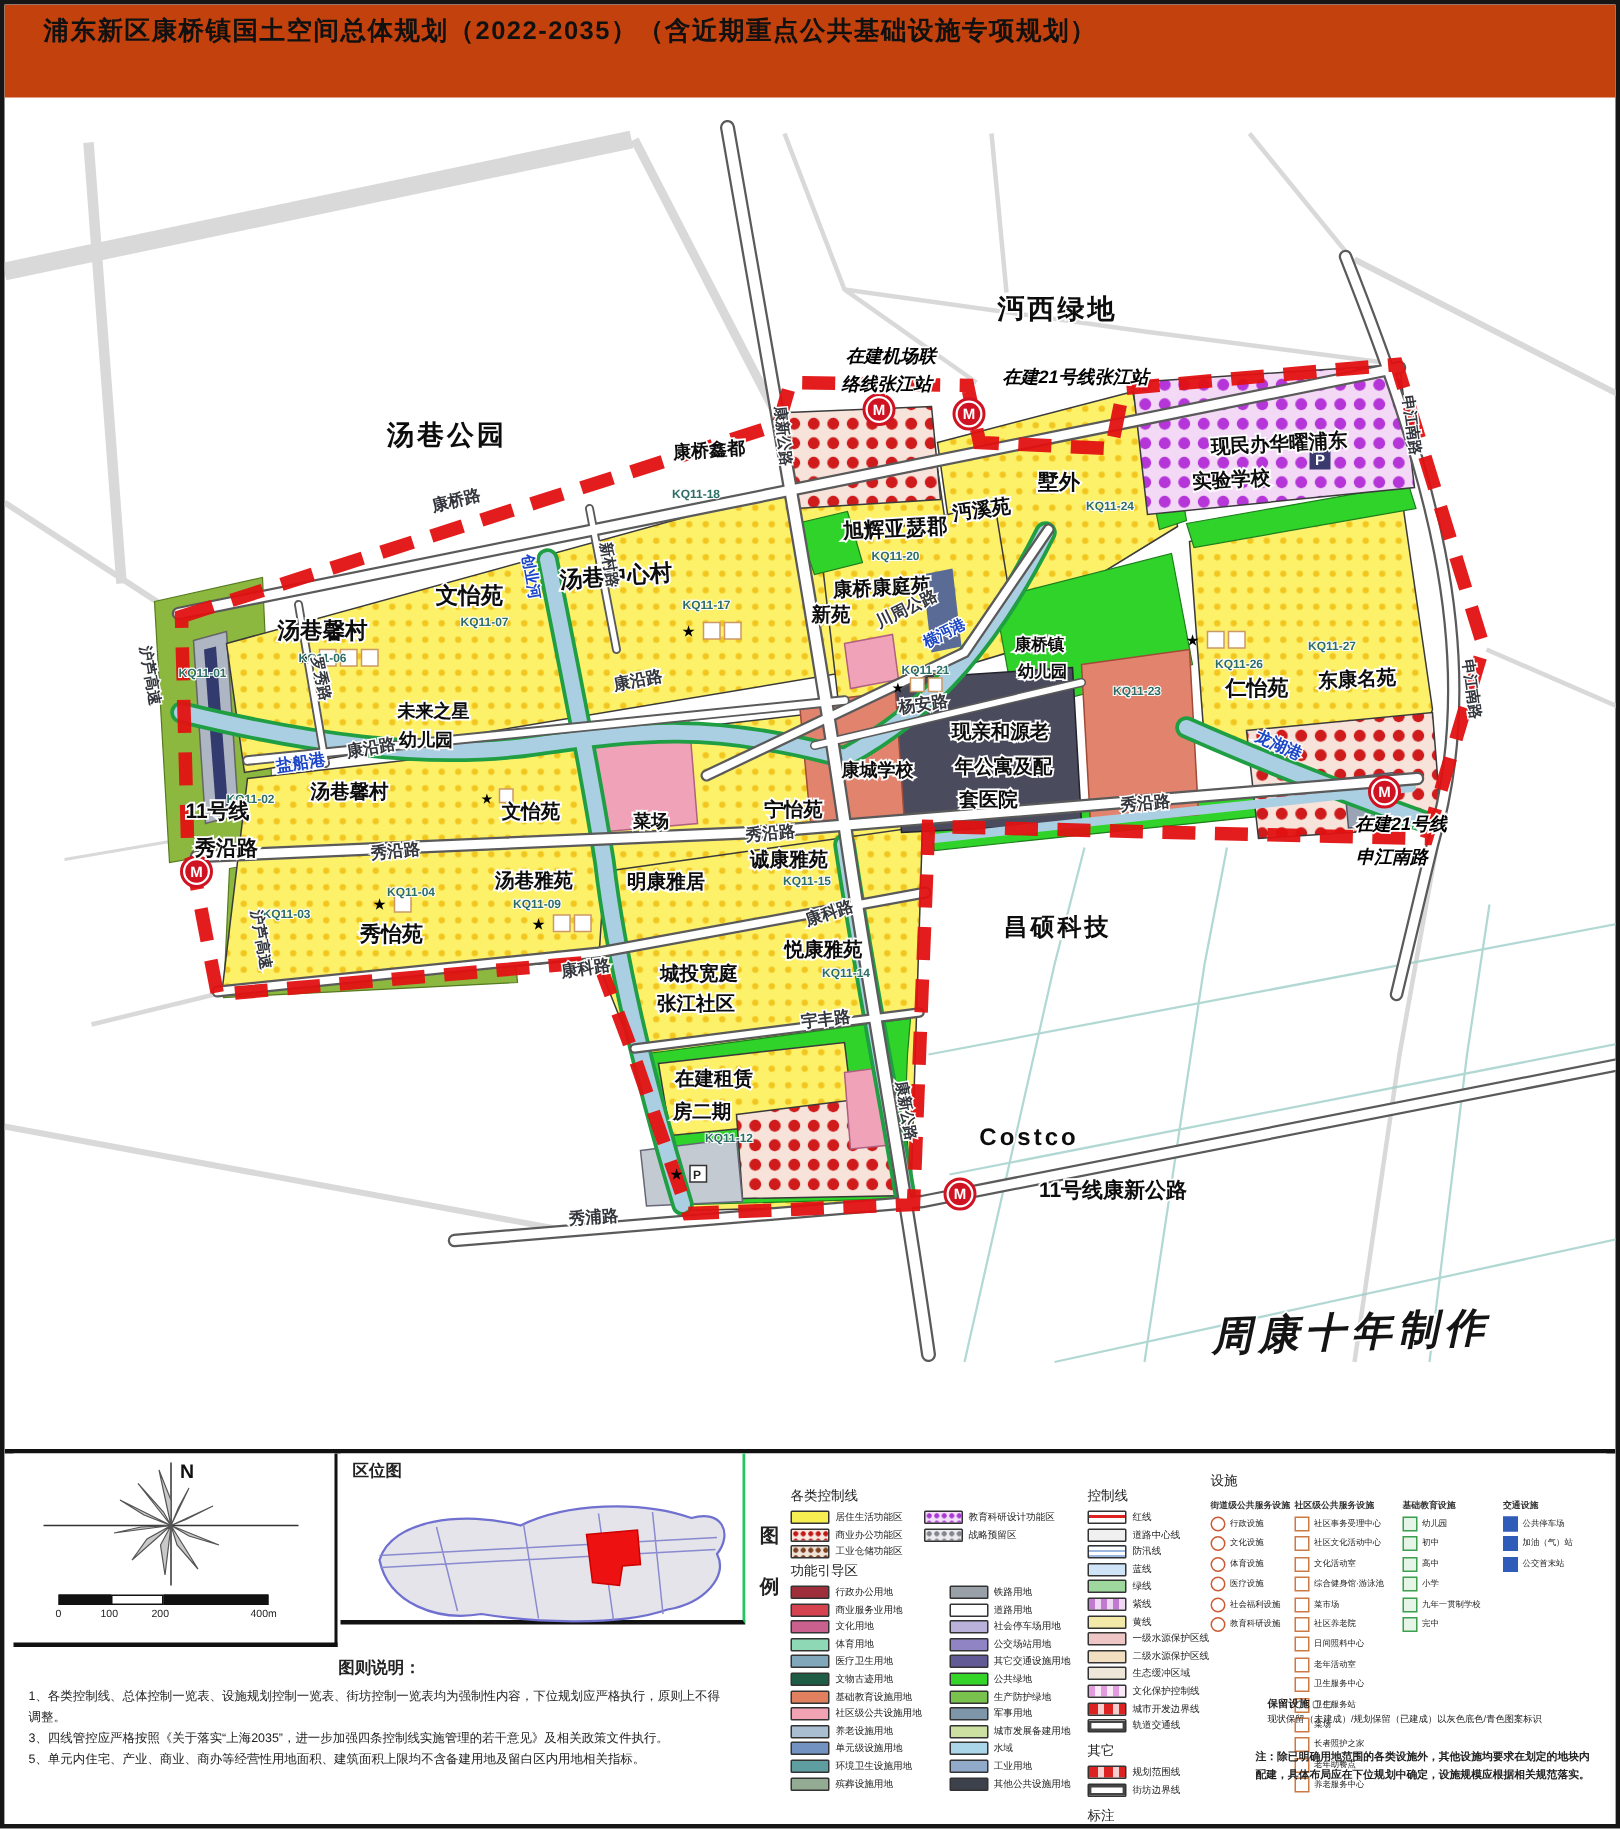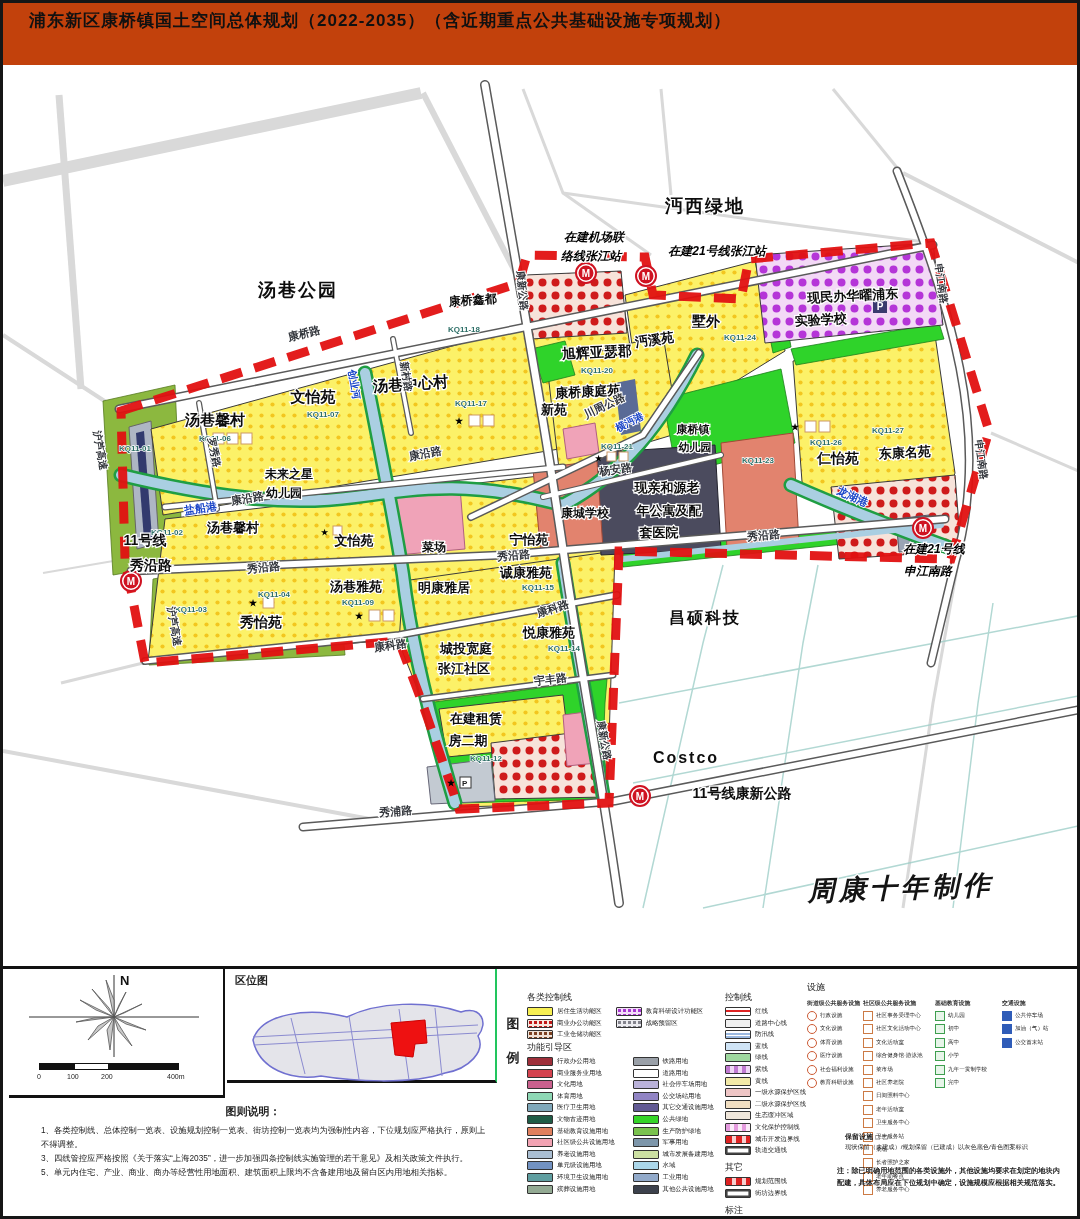--- a/index.html
+++ b/index.html
@@ -26,21 +26,21 @@
   .z-pink{fill:#f0a3b8;stroke:#b06080;}
   
   .bottom{position:absolute;left:0;right:0;top:963px;bottom:0;background:#fff;border-top:3px solid #111;z-index:10;}
   .box{position:absolute;box-sizing:border-box;background:#fff;}
   .compass-box{left:6px;top:0;width:216px;height:129px;border-right:2px solid #111;border-bottom:3px solid #111;}
   .loc-box{left:224px;top:0;width:270px;height:114px;border-right:2px solid #22c55e;border-bottom:3px solid #111;}
   .loc-title{position:absolute;left:8px;top:4px;font-size:11px;font-weight:700;color:#222;}
   .legend-box{left:494px;top:0;right:6px;bottom:4px;}
   .notes-box{left:6px;top:129px;width:488px;bottom:4px;padding:6px 10px;}
   .notes-box .nt{font-size:11px;font-weight:700;color:#222;margin-bottom:4px;text-align:center;}
-  .notes-box .nl{font-size:8.3px;color:#222;line-height:14px;margin-left:22px;}
+  .notes-box .nl{font-size:8.3px;color:#222;line-height:14px;}
   .lgmark{position:absolute;left:8px;top:38px;font-size:13px;font-weight:700;color:#222;width:16px;line-height:34px;text-align:center;}
   .sec-h{font-size:9px;font-weight:400;color:#222;margin-bottom:3px;}
   .lg-item{display:flex;align-items:center;margin-bottom:2.6px;}
   .sw{display:inline-block;width:24px;height:7px;border:1.4px solid #333;border-radius:1px;flex:none;margin-right:4px;background:#fff;}
   .lb{font-size:6.4px;color:#222;white-space:nowrap;}
   .p-solid-yellow{background:#f7ef52;}
   .p-dots-red{background:radial-gradient(circle,#c11818 1.5px,transparent 1.9px) 0 0/5px 5px #f8e8e0;}
   .p-dots-brown{background:radial-gradient(circle,#7d4020 1.5px,transparent 1.9px) 0 0/5px 5px #efe2d6;}
   .p-dots-purple{background:radial-gradient(circle,#a838d2 1.5px,transparent 1.9px) 0 0/5px 5px #f4def8;}
   .p-dots-gray{background:radial-gradient(circle,#84848e 1.5px,transparent 1.9px) 0 0/5px 5px #ececf0;}

